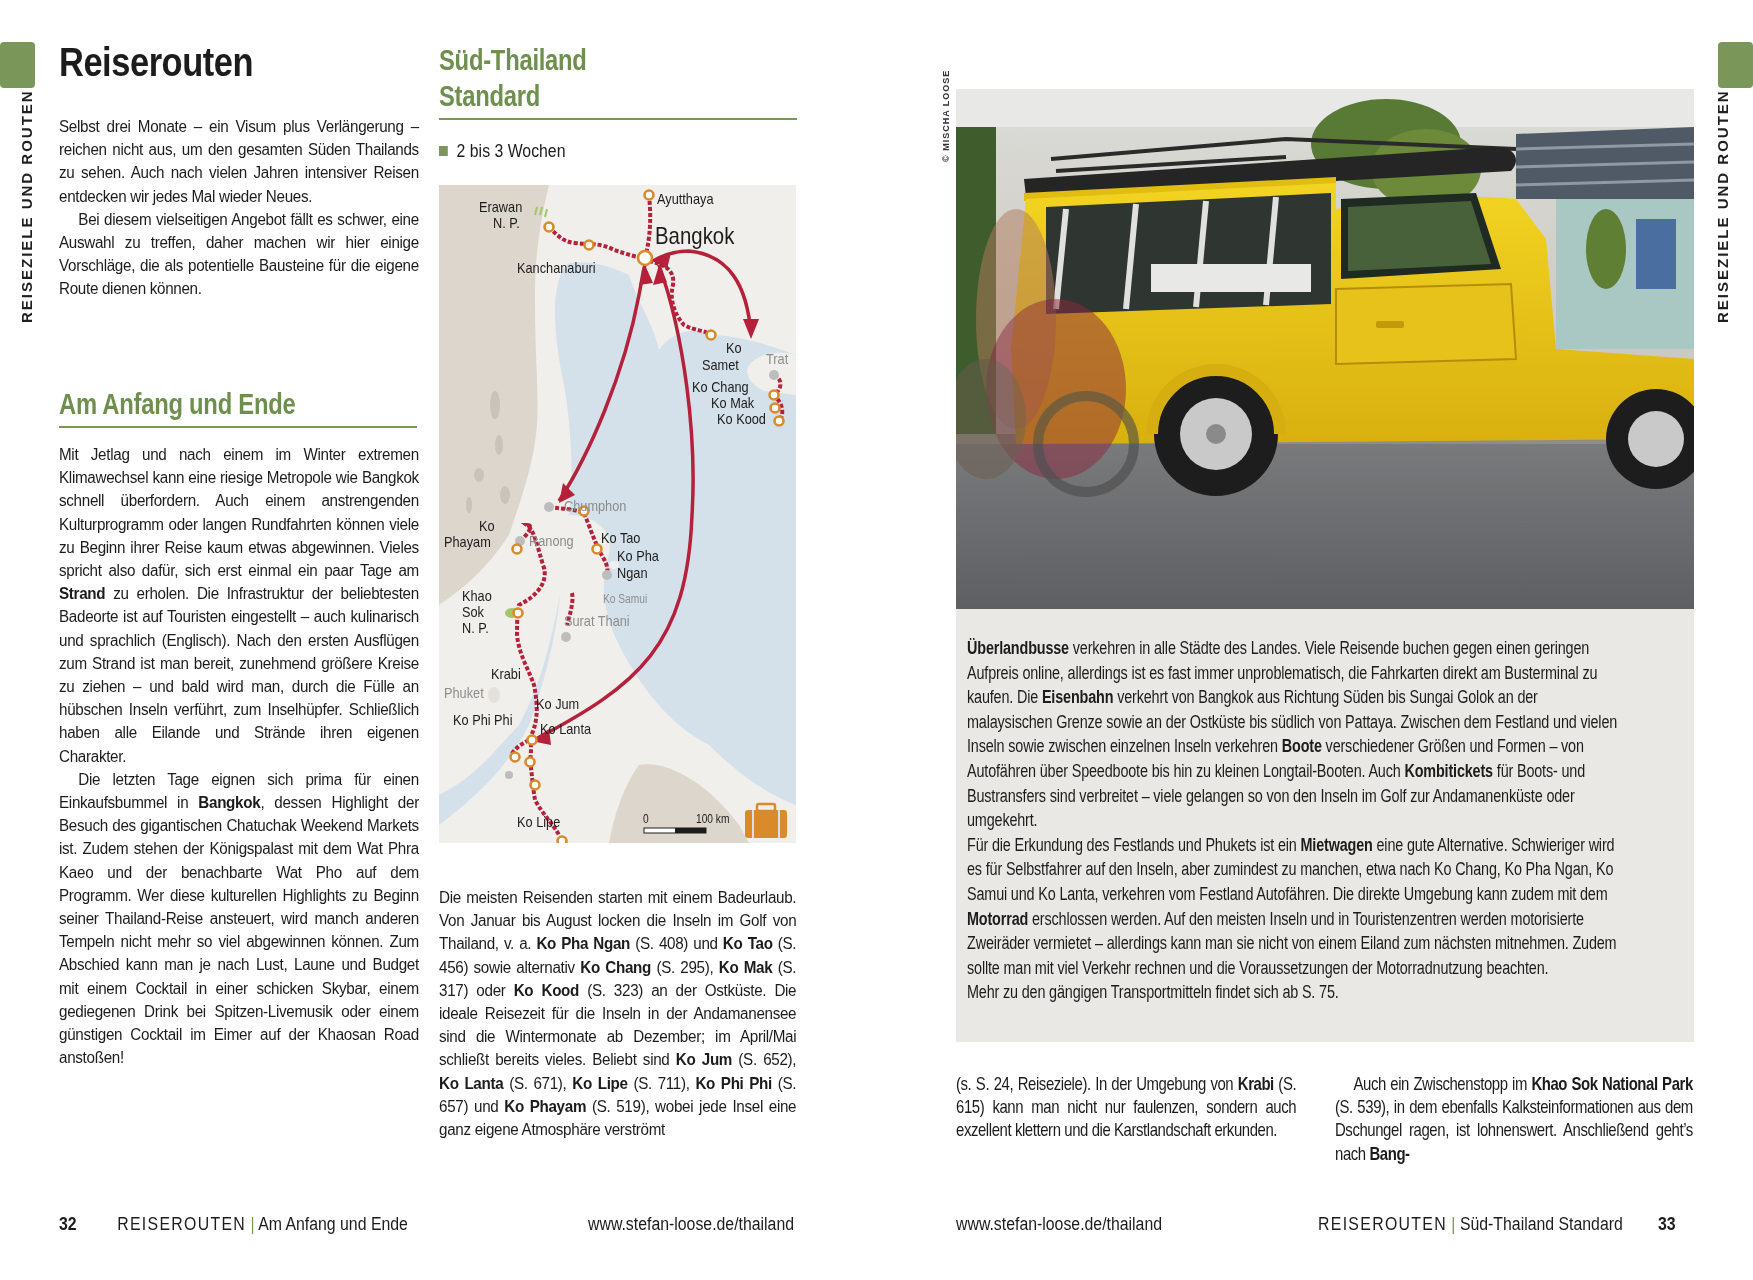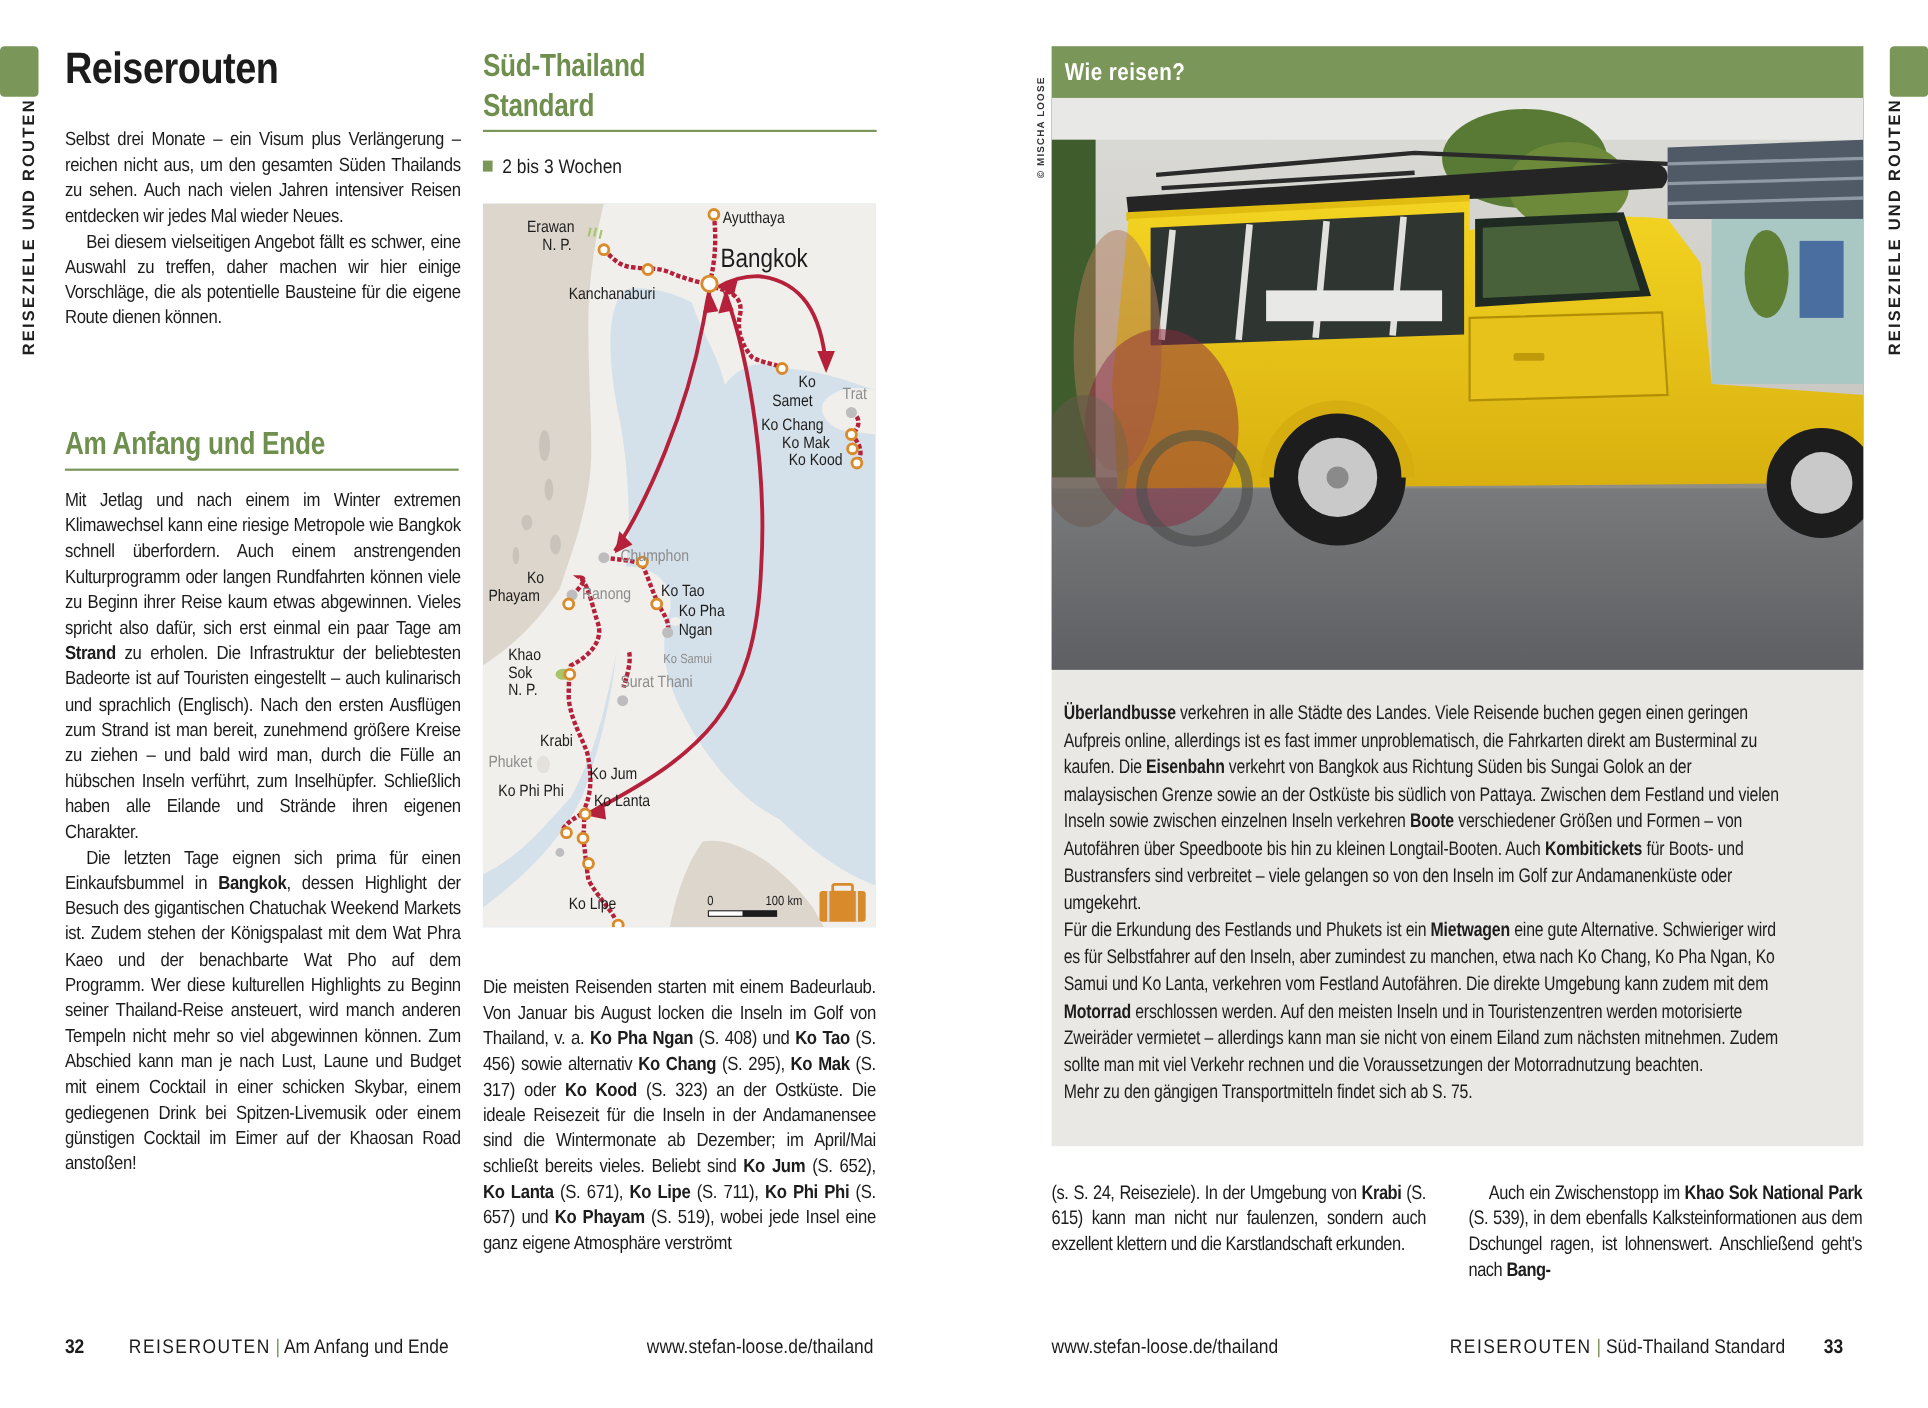--- a/index.html
+++ b/index.html
@@ -226,23 +226,20 @@
   </div>
   <div class="footer" style="left:588px;">www.stefan-loose.de/thailand</div>
 </div>
 
 <div class="tab-block" style="left:1718px; top:42px; width:35px; height:46px;"></div>
 <div class="side-label" style="left:1714px; top:323px;">REISEZIELE UND ROUTEN</div>
 
 <div class="credit">© MISCHA LOOSE</div>
 
 <div class="photo-box">
-  <div class="photo-header">
-    <span>Wie reisen?</span>
-  </div>
   <div class="photo" title="Yellow songthaew pickup taxi with a blurred motorbike passing in front">
     <svg width="738" height="520" viewBox="0 0 738 520">
       <defs>
         <linearGradient id="sky" x1="0" y1="0" x2="0" y2="1">
           <stop offset="0" stop-color="#dcdcd8"></stop>
             <stop offset="1" stop-color="#b9b6ae"></stop>
         </linearGradient>
         <linearGradient id="road" x1="0" y1="0" x2="0" y2="1">
           <stop offset="0" stop-color="#7a7b7d"></stop>
             <stop offset="1" stop-color="#5e5f62"></stop>

